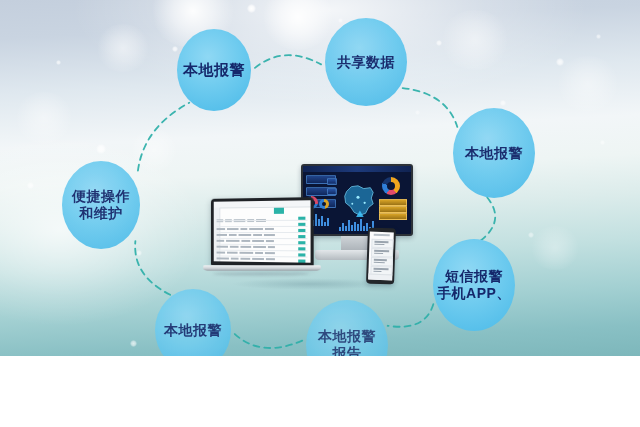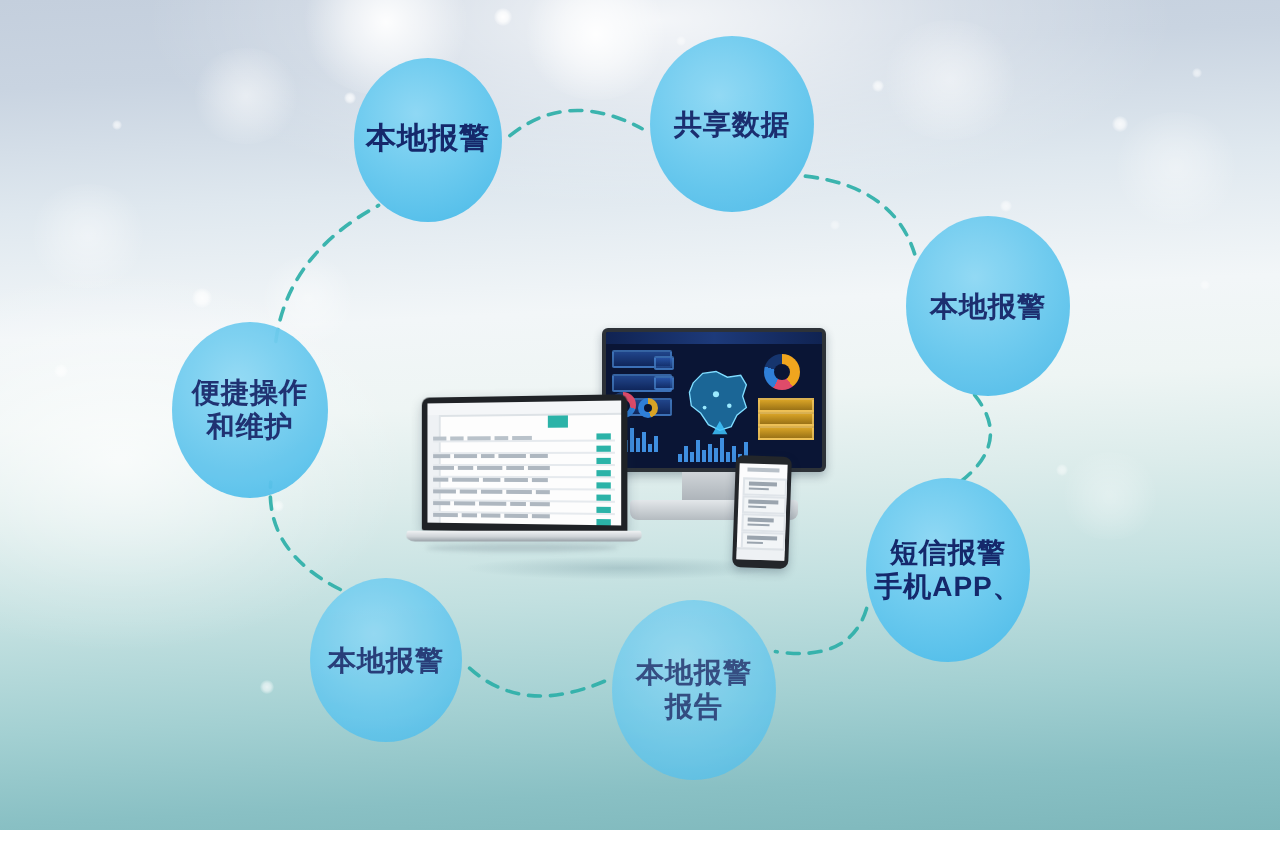--- a/index.html
+++ b/index.html
@@ -5,21 +5,21 @@
   html, body {
     margin: 0; padding: 0;
     background: #fff;
   }
   body {
     font-family: "Liberation Sans", "DejaVu Sans", sans-serif;
   }
   #stage {
     position: relative;
     width: 640px;
-    height: 415px;
+    height: 356px;
     overflow: hidden;
     background: linear-gradient(177deg,
         #c4cfdd 0%,
         #c9d4e1 10%,
         #dfe8ef 24%,
         #f2f6f8 38%,
         #eef5f4 48%,
         #dceceb 58%,
         #c2e0e0 70%,
         #a3d0d2 82%,
@@ -473,21 +473,21 @@
         <div>
           <span class="lbl">本地报警</span>
           <span class="lbl">报告</span>
         </div>
       </div>
       <div class="node" style="left: 155px; top: 289px; width: 76px; height: 82px; font-size: 14px; opacity: 0.88;">
         <div>
           <span class="lbl">本地报警</span>
         </div>
       </div>
-      <div class="node" style="left: 86px; top: 161px; width: 78px; height: 88px; font-size: 14px; opacity: 0.95;">
+      <div class="node" style="left: 62px; top: 161px; width: 78px; height: 88px; font-size: 14px; opacity: 0.95;">
         <div>
           <span class="lbl">便捷操作</span>
           <span class="lbl">和维护</span>
         </div>
       </div>
     </div>
 
 
 </div>
 

